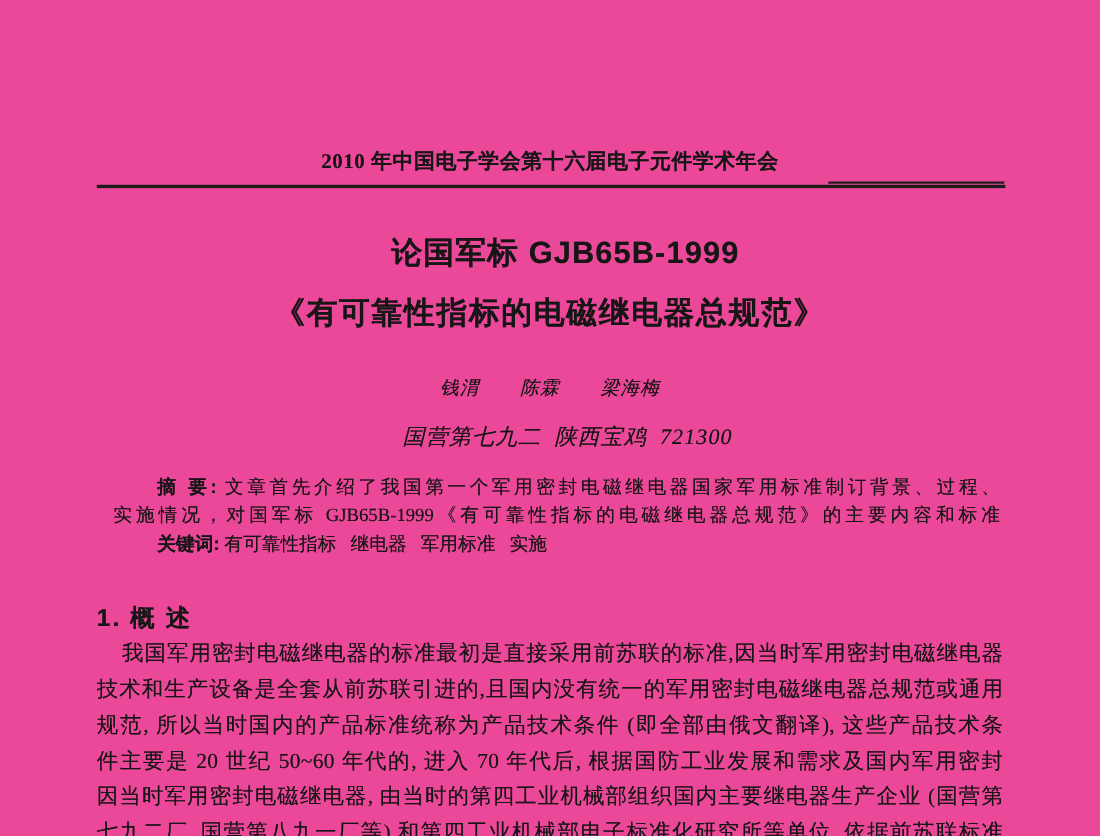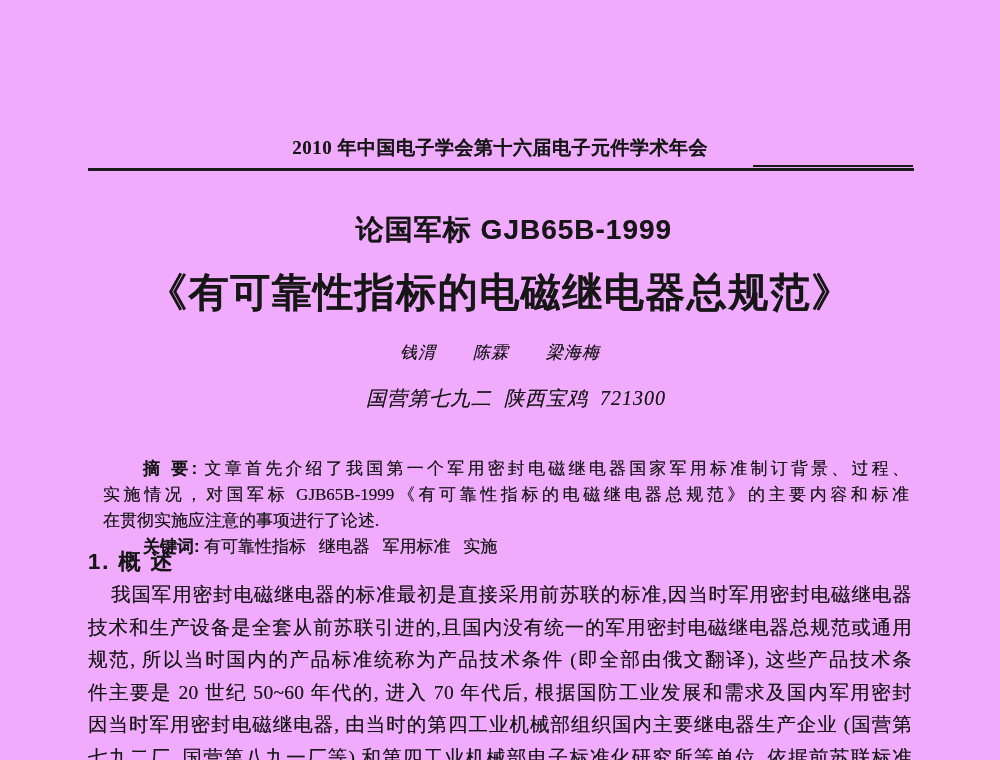--- a/index.html
+++ b/index.html
@@ -5,21 +5,21 @@
   html, body {
     margin: 0;
     padding: 0;
     background: #ffffff;
   }
   .page {
     position: relative;
     width: 1000px;
     height: 760px;
     overflow: hidden;
-    background: #f0abfc;
+    background: #ec4899;
     color: #161616;
     font-family: "Liberation Serif", "DejaVu Serif", serif;
     text-shadow: 0 0 0.4px rgba(0,0,0,0.55);
   }
   .centered {
     position: absolute;
     left: 0;
     right: 0;
     text-align: center;
     line-height: 1.25;
@@ -49,21 +49,21 @@
   .title-1 {
     top: 212px;
     font-size: 28px;
     font-weight: bold;
     font-family: "Liberation Sans", "DejaVu Sans", sans-serif;
     letter-spacing: 1px;
     padding-left: 28px;
   }
   .title-2 {
     top: 267px;
-    font-size: 40px;
+    font-size: 28px;
     font-weight: bold;
     font-family: "Liberation Sans", "DejaVu Sans", sans-serif;
     letter-spacing: 1.5px;
   }
   .authors {
     position: absolute;
     left: 0;
     right: 0;
     top: 341px;
     display: flex;
@@ -81,21 +81,20 @@
     white-space: pre;
     margin-left: 32px;
   }
   .abstract-block {
     position: absolute;
     left: 103px;
     width: 806px;
     top: 430px;
     font-size: 17px;
     line-height: 26px;
-    margin-top: 26px;
   }
   .abs-line-just {
     text-align: justify;
     text-align-last: justify;
   }
   .abs-indent {
     text-indent: 40px;
   }
   .bold-sans-label {
     font-weight: bold;
@@ -156,21 +155,20 @@
     <span>梁海梅</span>
   </div>
 
   <div class="centered affiliation">国营第七九二  陕西宝鸡  721300</div>
 
   <div class="abstract-block">
     <div class="abs-line-just abs-indent">
       <span class="bold-sans-label">摘 要:</span><span class="pre-space"> 文章首先介绍了我国第一个军用密封电磁继电器国家军用标准制订背景、过程、</span>
     </div>
     <div class="abs-line-just">实施情况，对国军标 GJB65B-1999《有可靠性指标的电磁继电器总规范》的主要内容和标准</div>
-    <div>在贯彻实施应注意的事项进行了论述.</div>
     <div class="abs-indent">
       <span class="bold-sans-label">关键词:</span><span class="pre-space"> 有可靠性指标   继电器   军用标准   实施</span>
     </div>
   </div>
 
   <div class="section-heading">1. 概 述</div>
 
   <div class="body-line justified bl-0">我国军用密封电磁继电器的标准最初是直接采用前苏联的标准,因当时军用密封电磁继电器</div>
   <div class="body-line justified bl-1">技术和生产设备是全套从前苏联引进的,且国内没有统一的军用密封电磁继电器总规范或通用</div>
   <div class="body-line justified bl-2">规范, 所以当时国内的产品标准统称为产品技术条件 (即全部由俄文翻译), 这些产品技术条</div>

